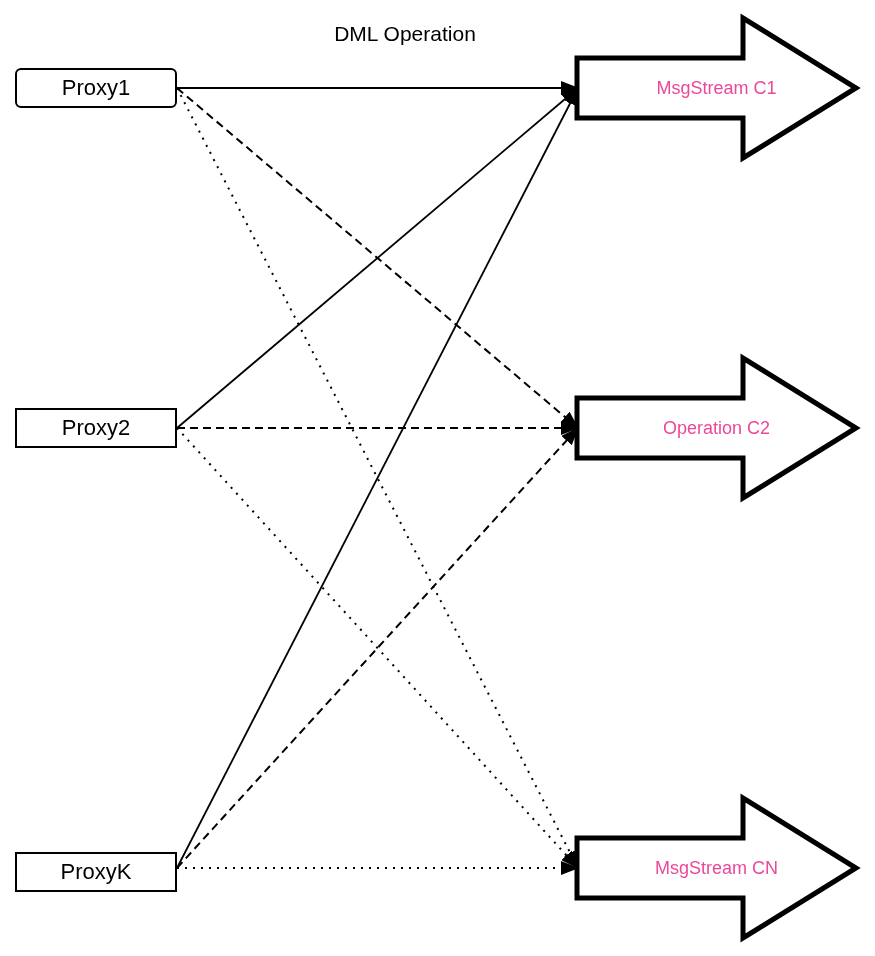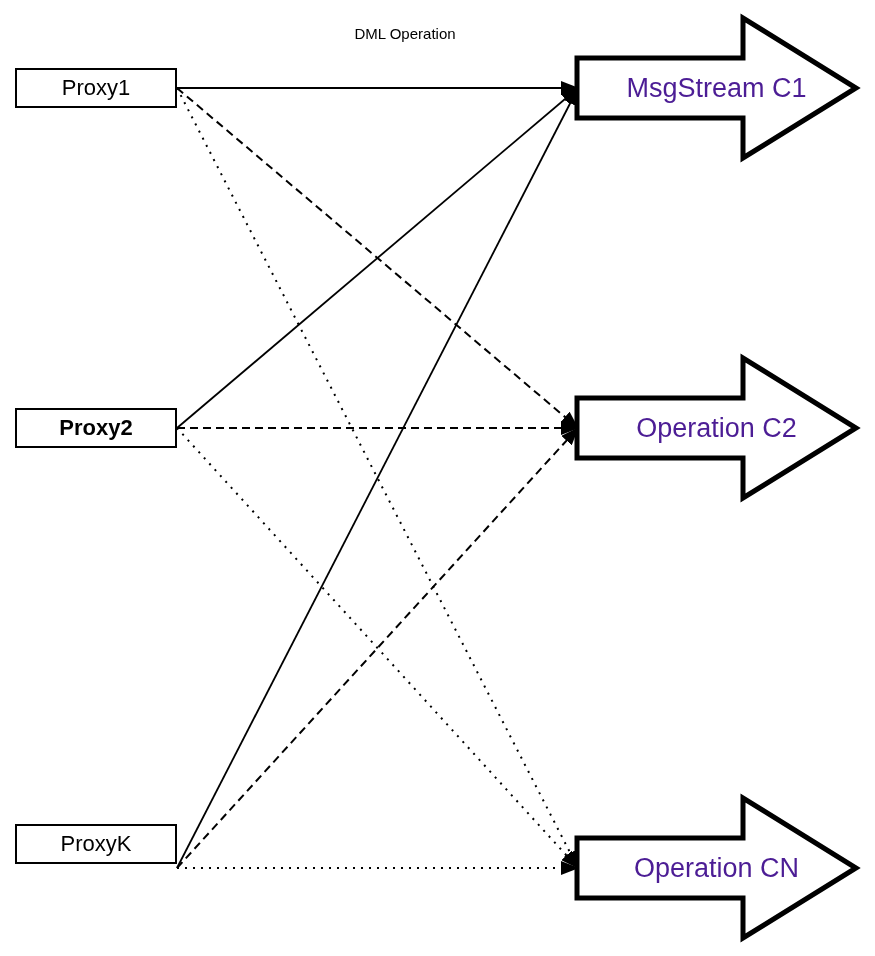--- a/index.html
+++ b/index.html
@@ -19,52 +19,52 @@
     position: absolute;
     left: 0;
     top: 0;
   }
   .diagram-title {
     position: absolute;
     left: 295px;
     top: 20px;
     width: 220px;
     text-align: center;
-    font-size: 15px;
+    font-size: 21px;
     line-height: 27px;
     color: #000000;
     white-space: nowrap;
   }
   .proxy-box {
     position: absolute;
     left: 15px;
     width: 162px;
     height: 40px;
     box-sizing: border-box;
     background: #ffffff;
     border: 2.5px solid #000000;
     display: flex;
     align-items: center;
     justify-content: center;
     font-size: 22px;
     color: #000000;
   }
-  .proxy-box.p1 { top: 68px; }
-  .proxy-box.p2 { top: 408px; font-weight: bold; }
-  .proxy-box.pk { top: 824px; }
+  .proxy-box.p1 { top: 68px; border-radius: 6px; }
+  .proxy-box.p2 { top: 408px; }
+  .proxy-box.pk { top: 852px; }
   .stream-label {
     position: absolute;
     left: 577px;
     width: 279px;
     height: 40px;
     display: flex;
     align-items: center;
     justify-content: center;
-    font-size: 27px;
-    color: #4c1d95;
+    font-size: 18px;
+    color: #ec4899;
     pointer-events: none;
     white-space: nowrap;
   }
   .stream-label.c1 { top: 68px; }
   .stream-label.c2 { top: 408px; }
   .stream-label.cn { top: 848px; }
   .edge-solid  { stroke: #000000; stroke-width: 1.8; fill: none; }
   .edge-dashed { stroke: #000000; stroke-width: 2;   fill: none; stroke-dasharray: 8 5; }
   .edge-dotted { stroke: #000000; stroke-width: 2;   fill: none; stroke-dasharray: 2 6; }
   .stream-shape { fill: #ffffff; stroke: #000000; stroke-width: 5; stroke-linejoin: miter; }
@@ -107,15 +107,15 @@
   </div>
   <div class="proxy-box p2">
     <span>Proxy2</span>
   </div>
   <div class="proxy-box pk">
     <span>ProxyK</span>
   </div>
 
   <div class="stream-label c1">MsgStream C1</div>
   <div class="stream-label c2">Operation C2</div>
-  <div class="stream-label cn">Operation CN</div>
+  <div class="stream-label cn">MsgStream CN</div>
 
 </div>
 
 </body></html>

